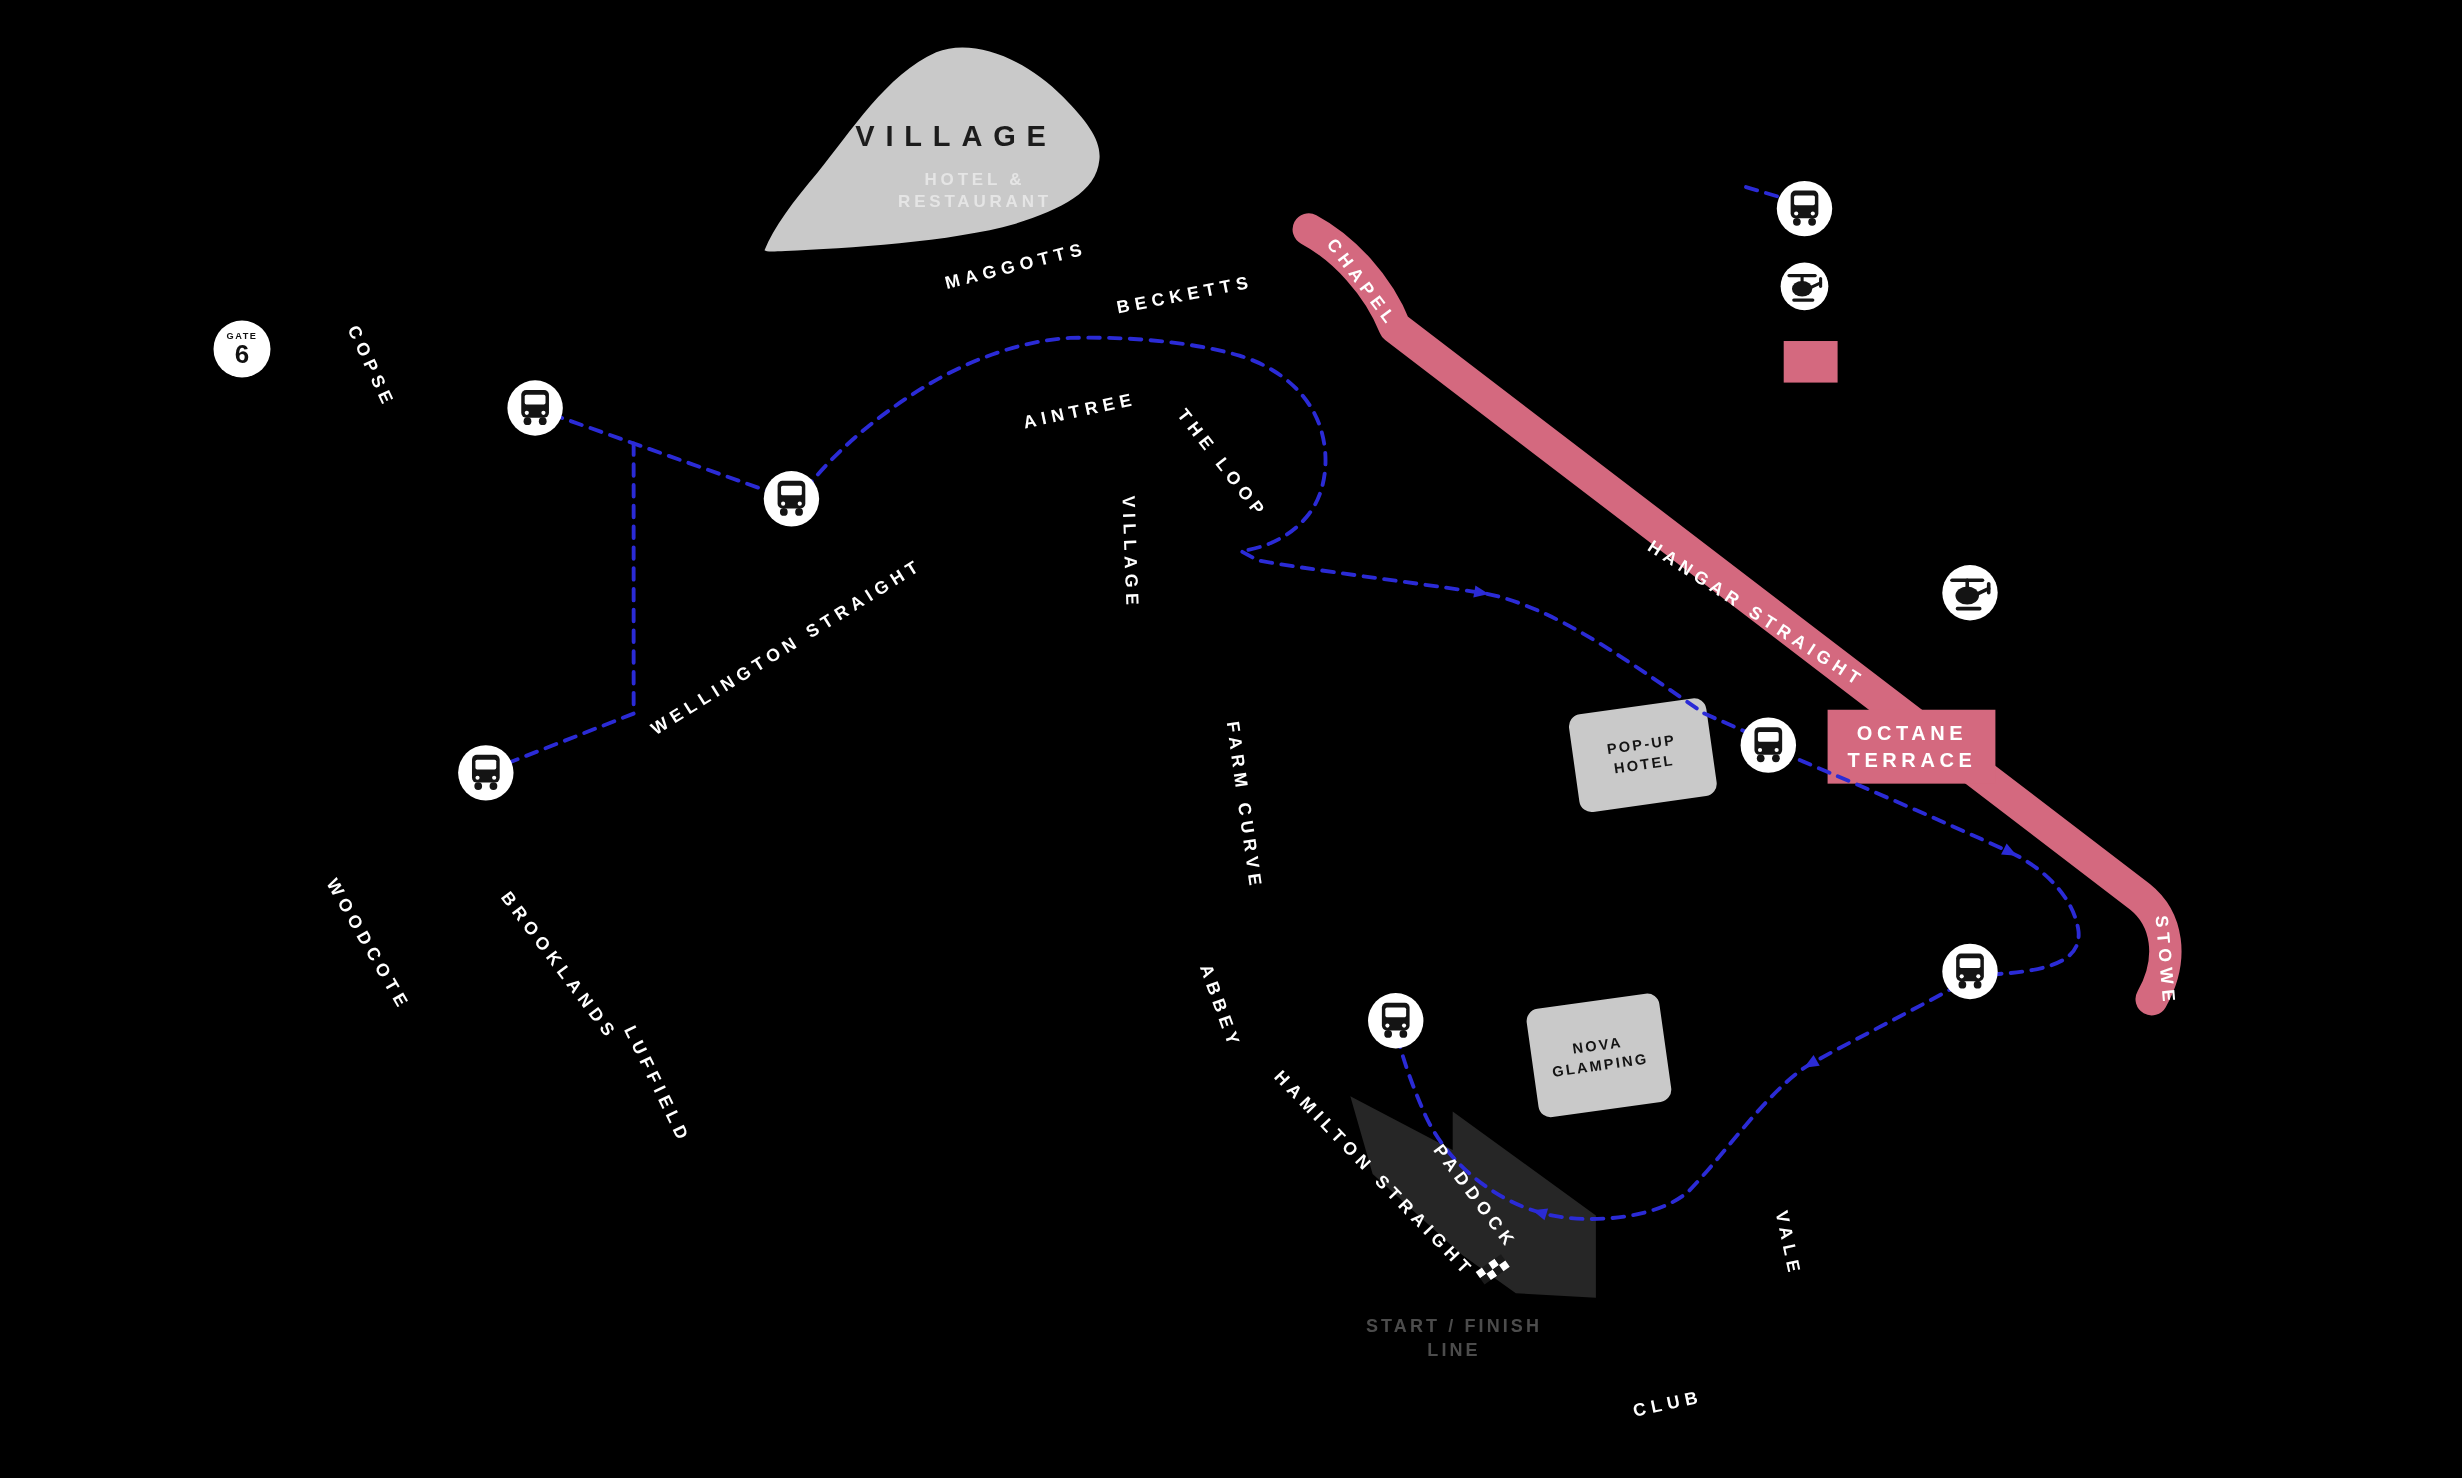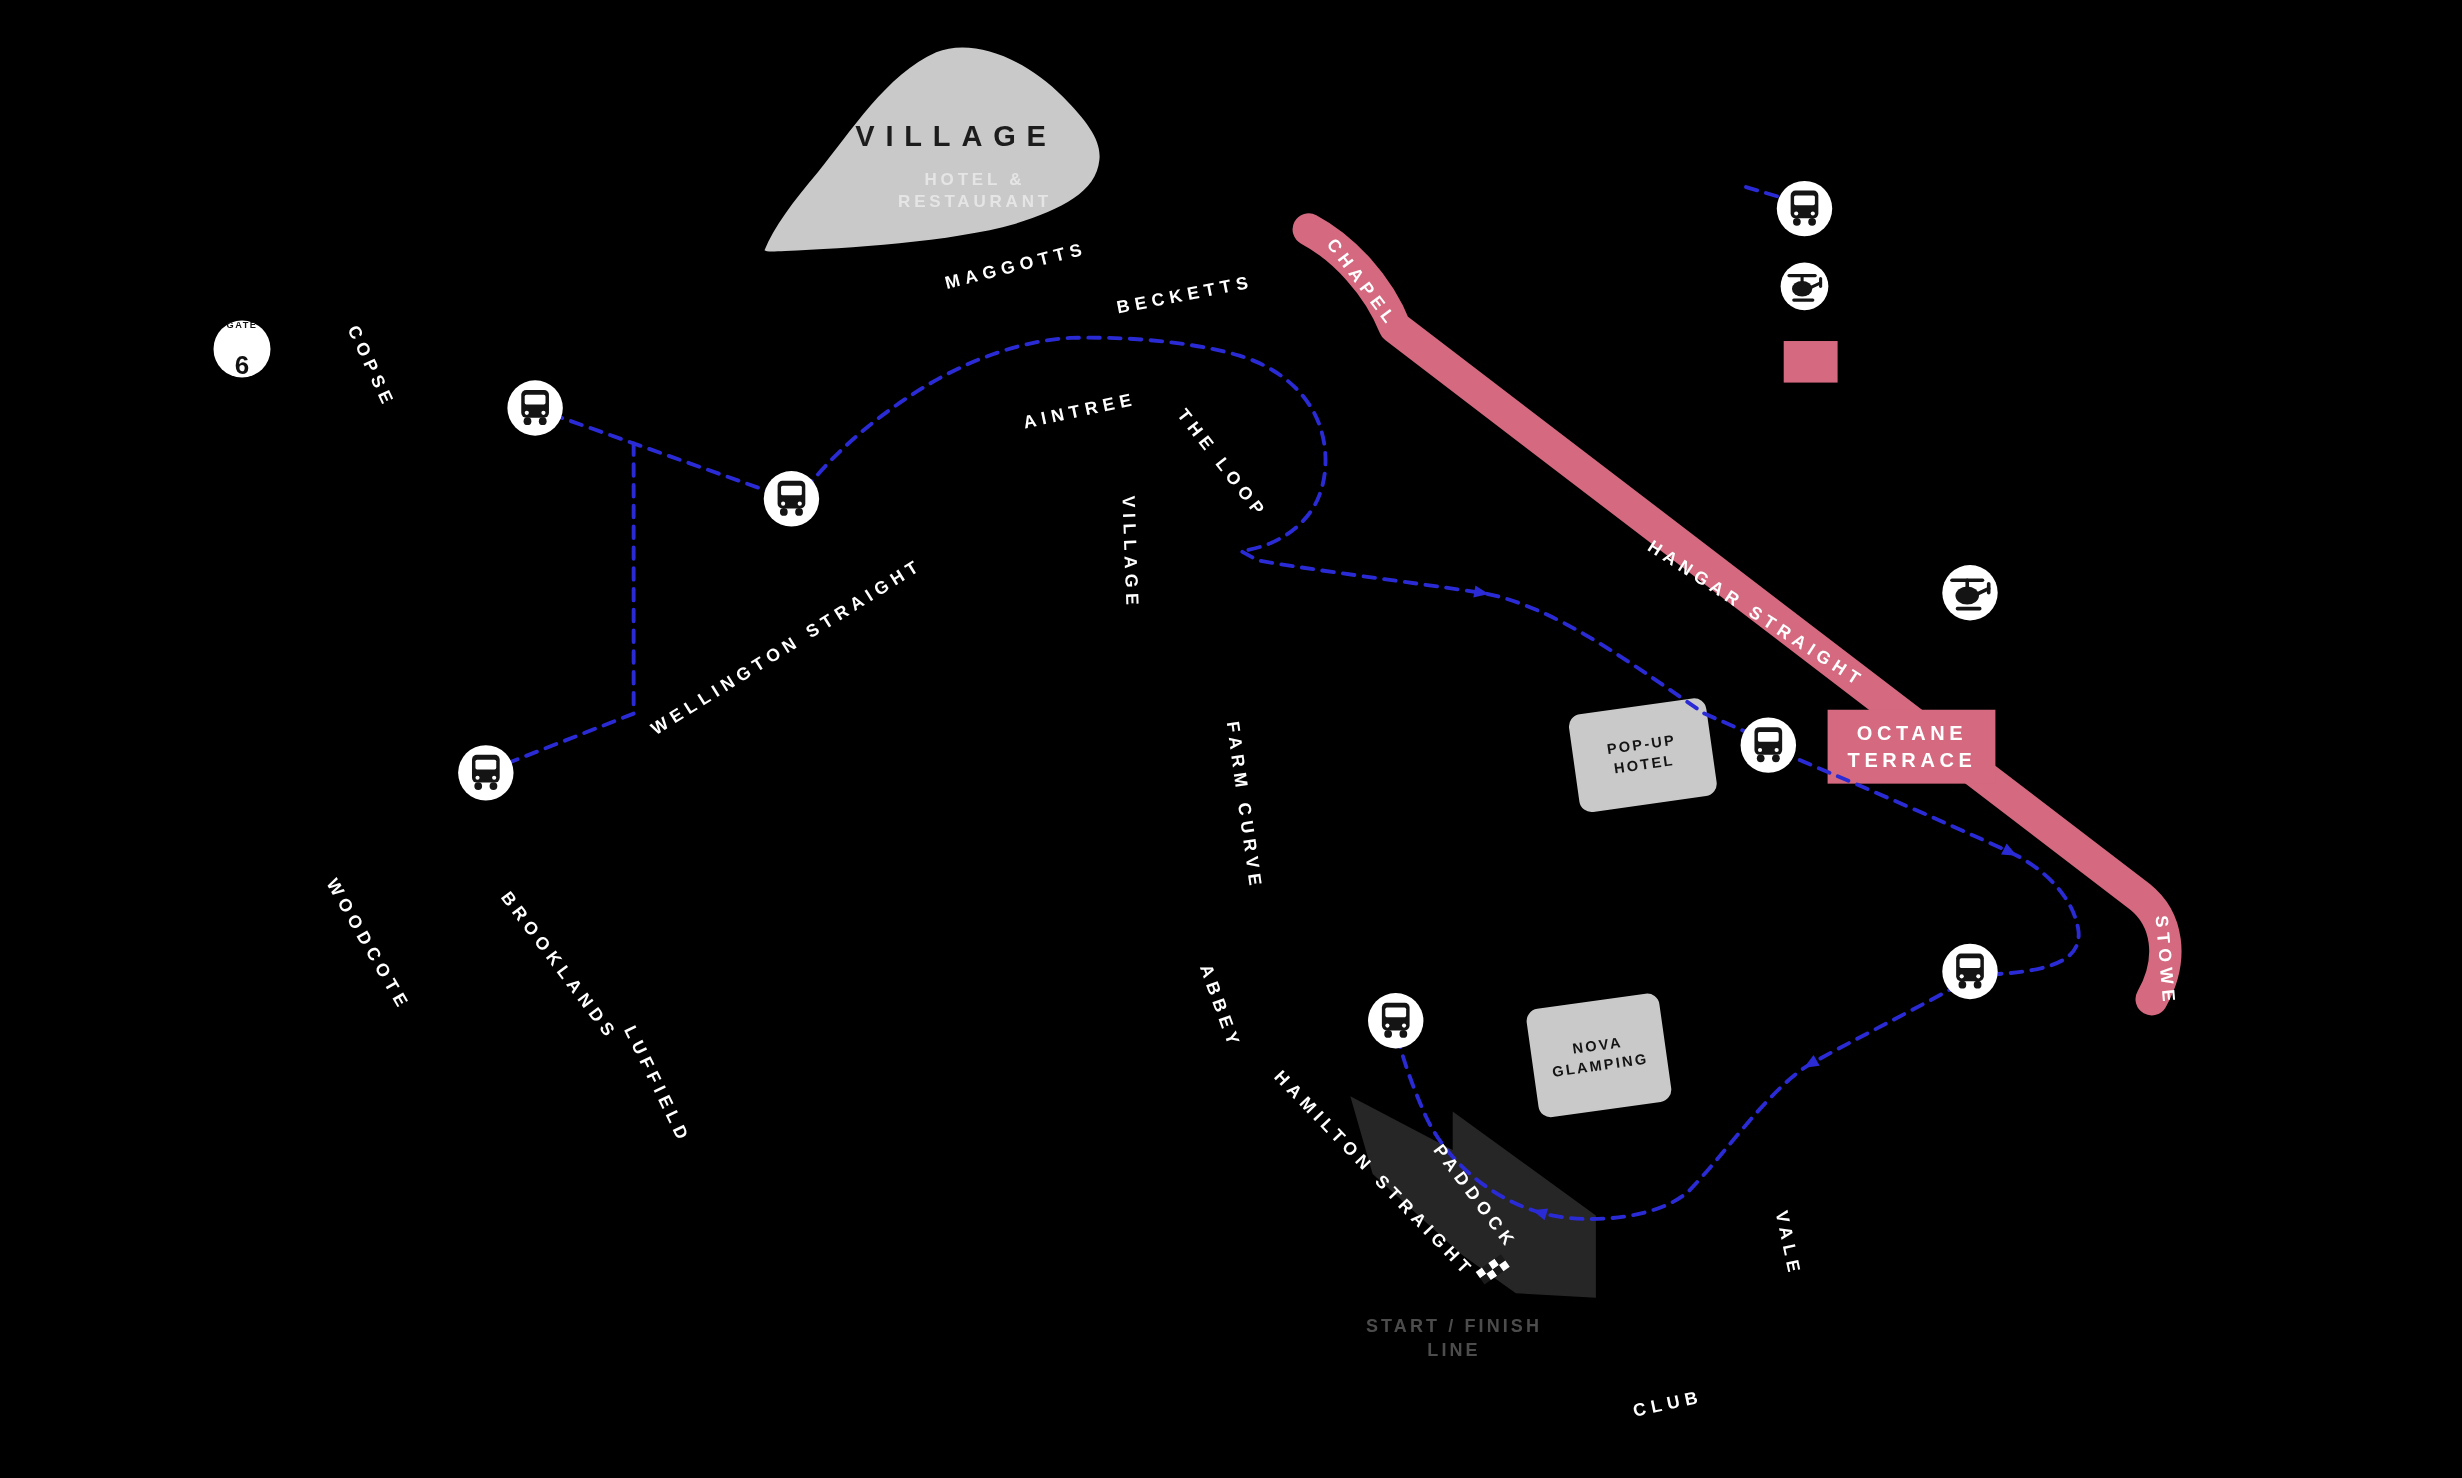--- a/index.html
+++ b/index.html
@@ -25,21 +25,21 @@
   .escapade-title{font-size:29px;letter-spacing:10.8px;color:#1c1c1c;}
   .escapade-sub{font-size:17px;letter-spacing:3.8px;color:#e5e5e5;line-height:1.3;}
   .venue-sm{font-size:14.6px;letter-spacing:2.3px;color:#141414;line-height:1.35;}
   .octane{font-size:20px;letter-spacing:4.6px;color:#fff;line-height:1.35;}
   .startfinish{font-size:18px;letter-spacing:3.1px;color:#4c4c4c;line-height:1.35;}
   .gate{
     position:absolute;left:242px;top:349px;
     width:57px;height:57px;border-radius:50%;
     background:#fff;color:#111;
     transform:translate(-50%,-50%);
-    display:flex;flex-direction:column;align-items:center;justify-content:space-between;
+    display:flex;flex-direction:column;align-items:center;justify-content:center;
   }
   .gate .g-word{font-size:9.2px;font-weight:700;letter-spacing:1.5px;line-height:1;}
   .gate .g-num{font-size:26px;font-weight:700;line-height:1;}
 </style>
 </head>
 <body>
 
 <div id="stage">
 
   <svg id="map-svg" width="2462" height="1478" viewBox="0 0 3198 1920">

